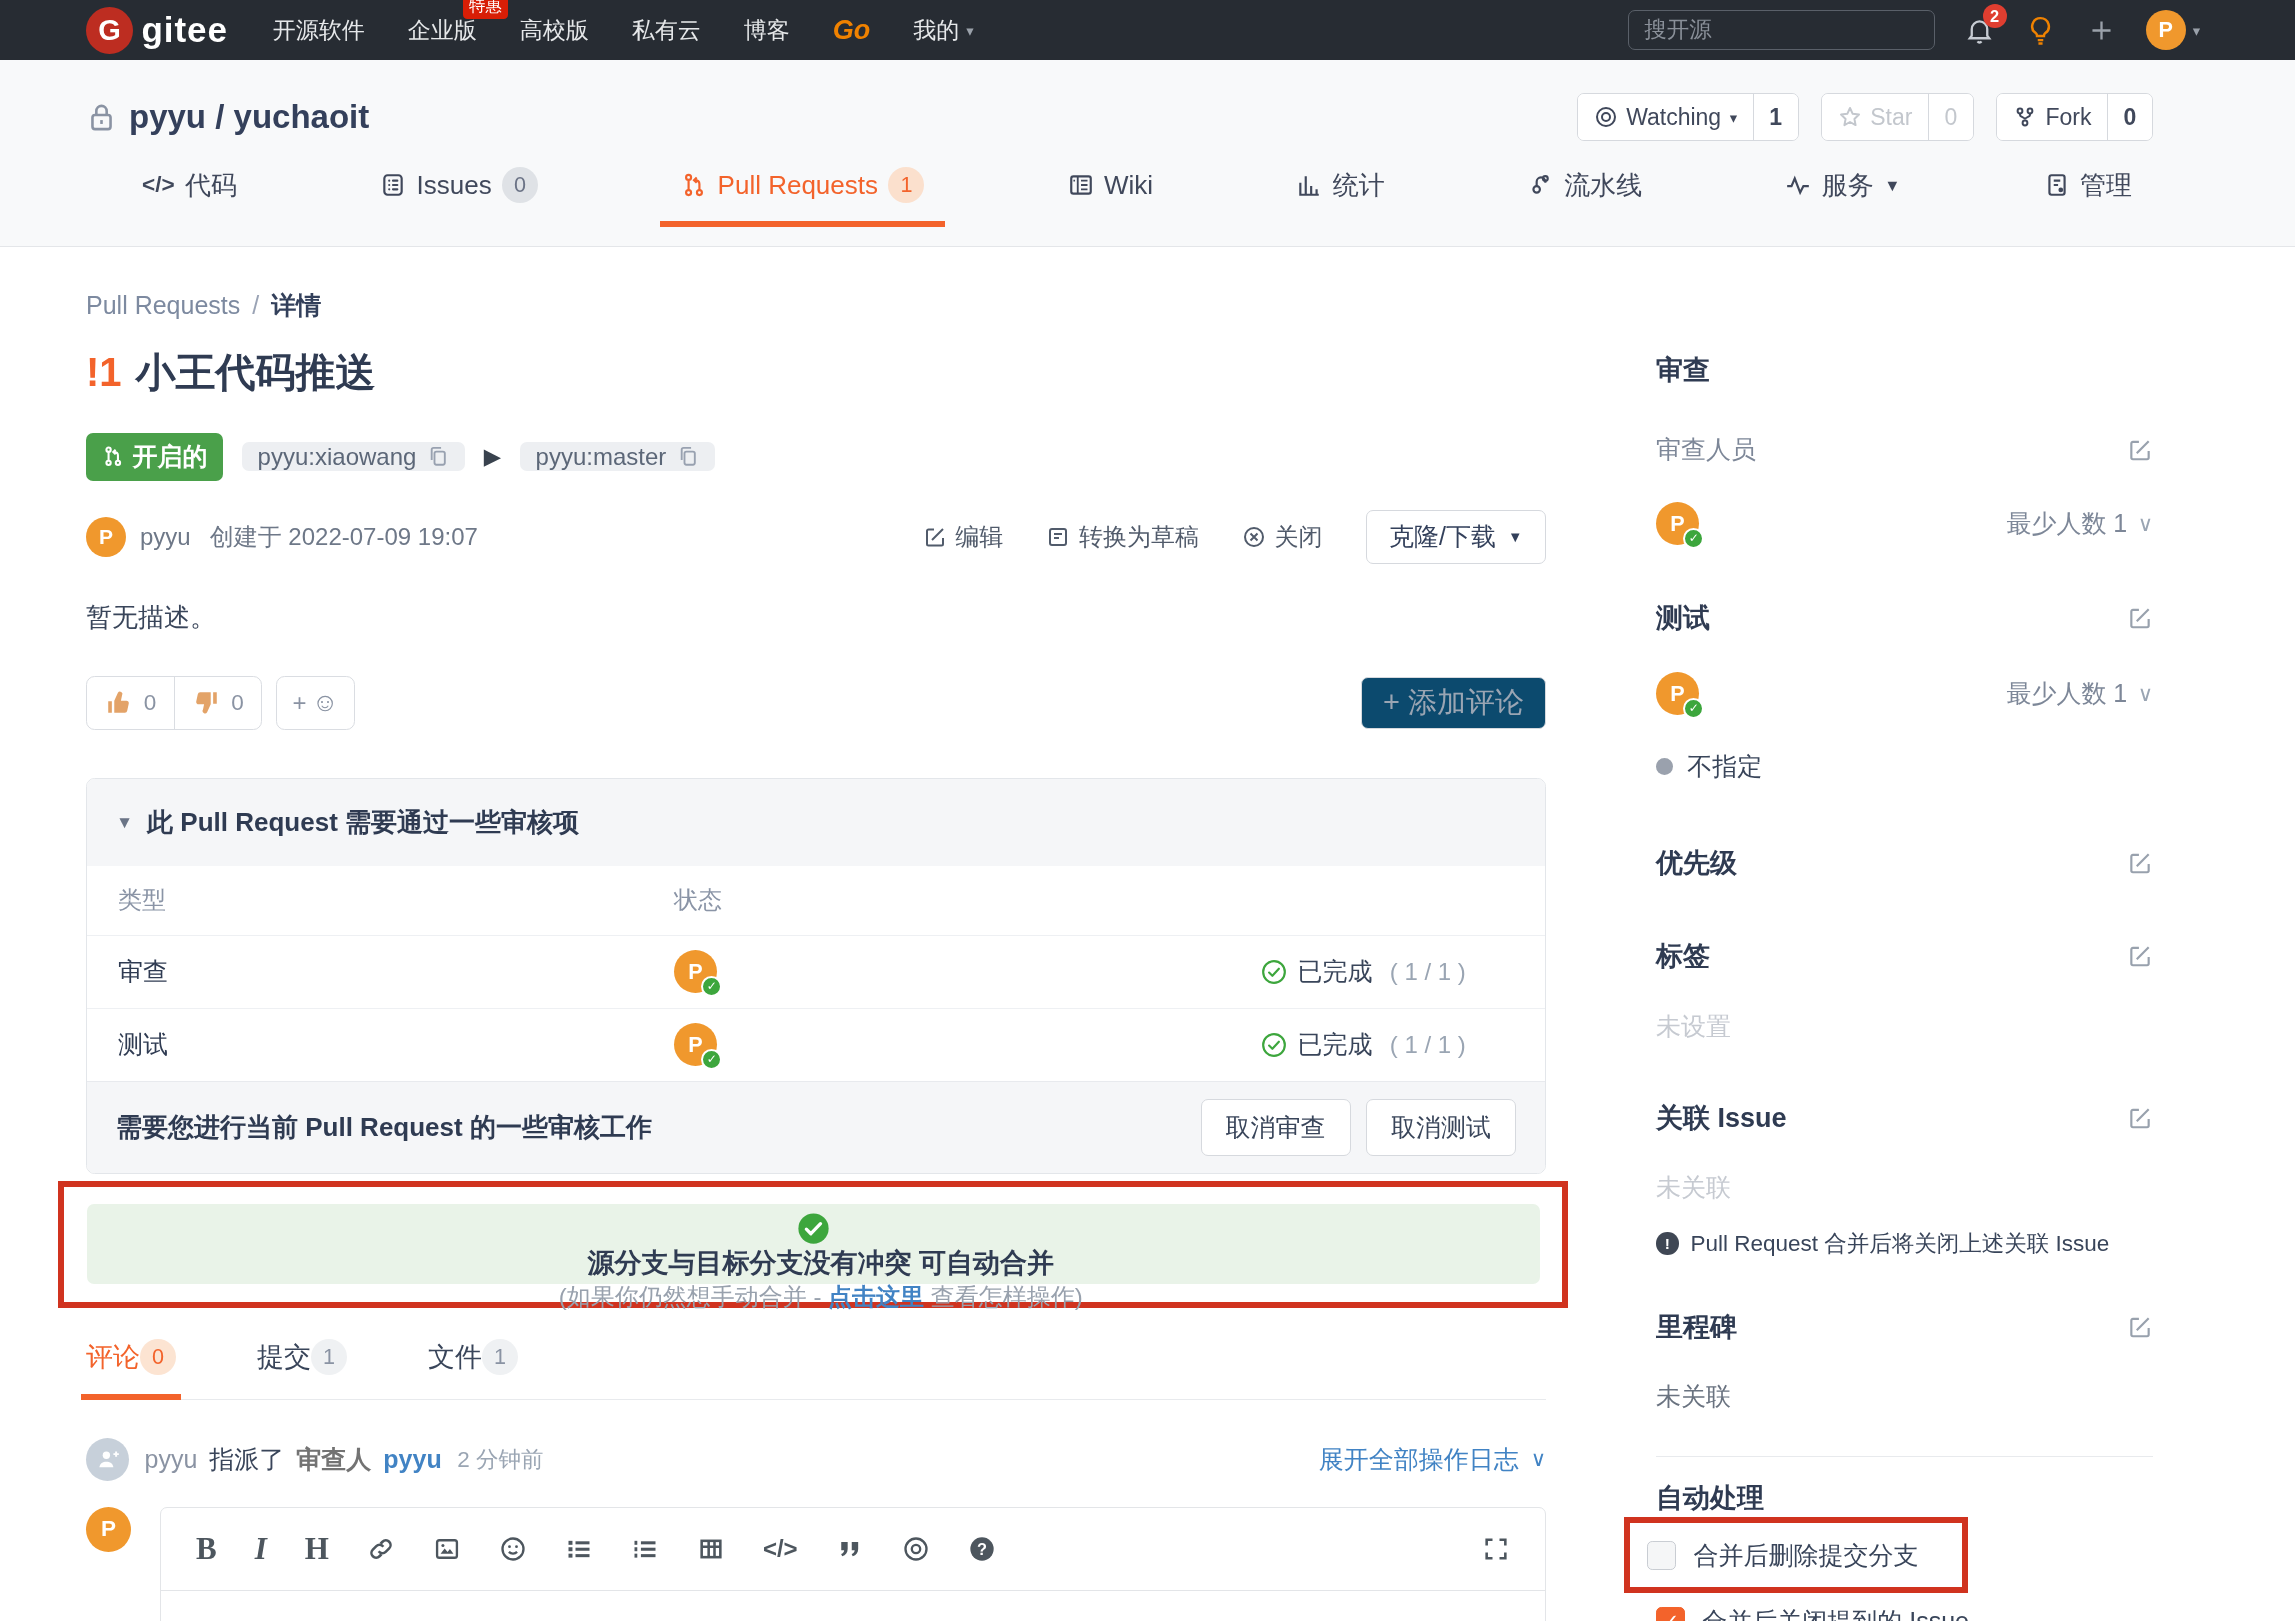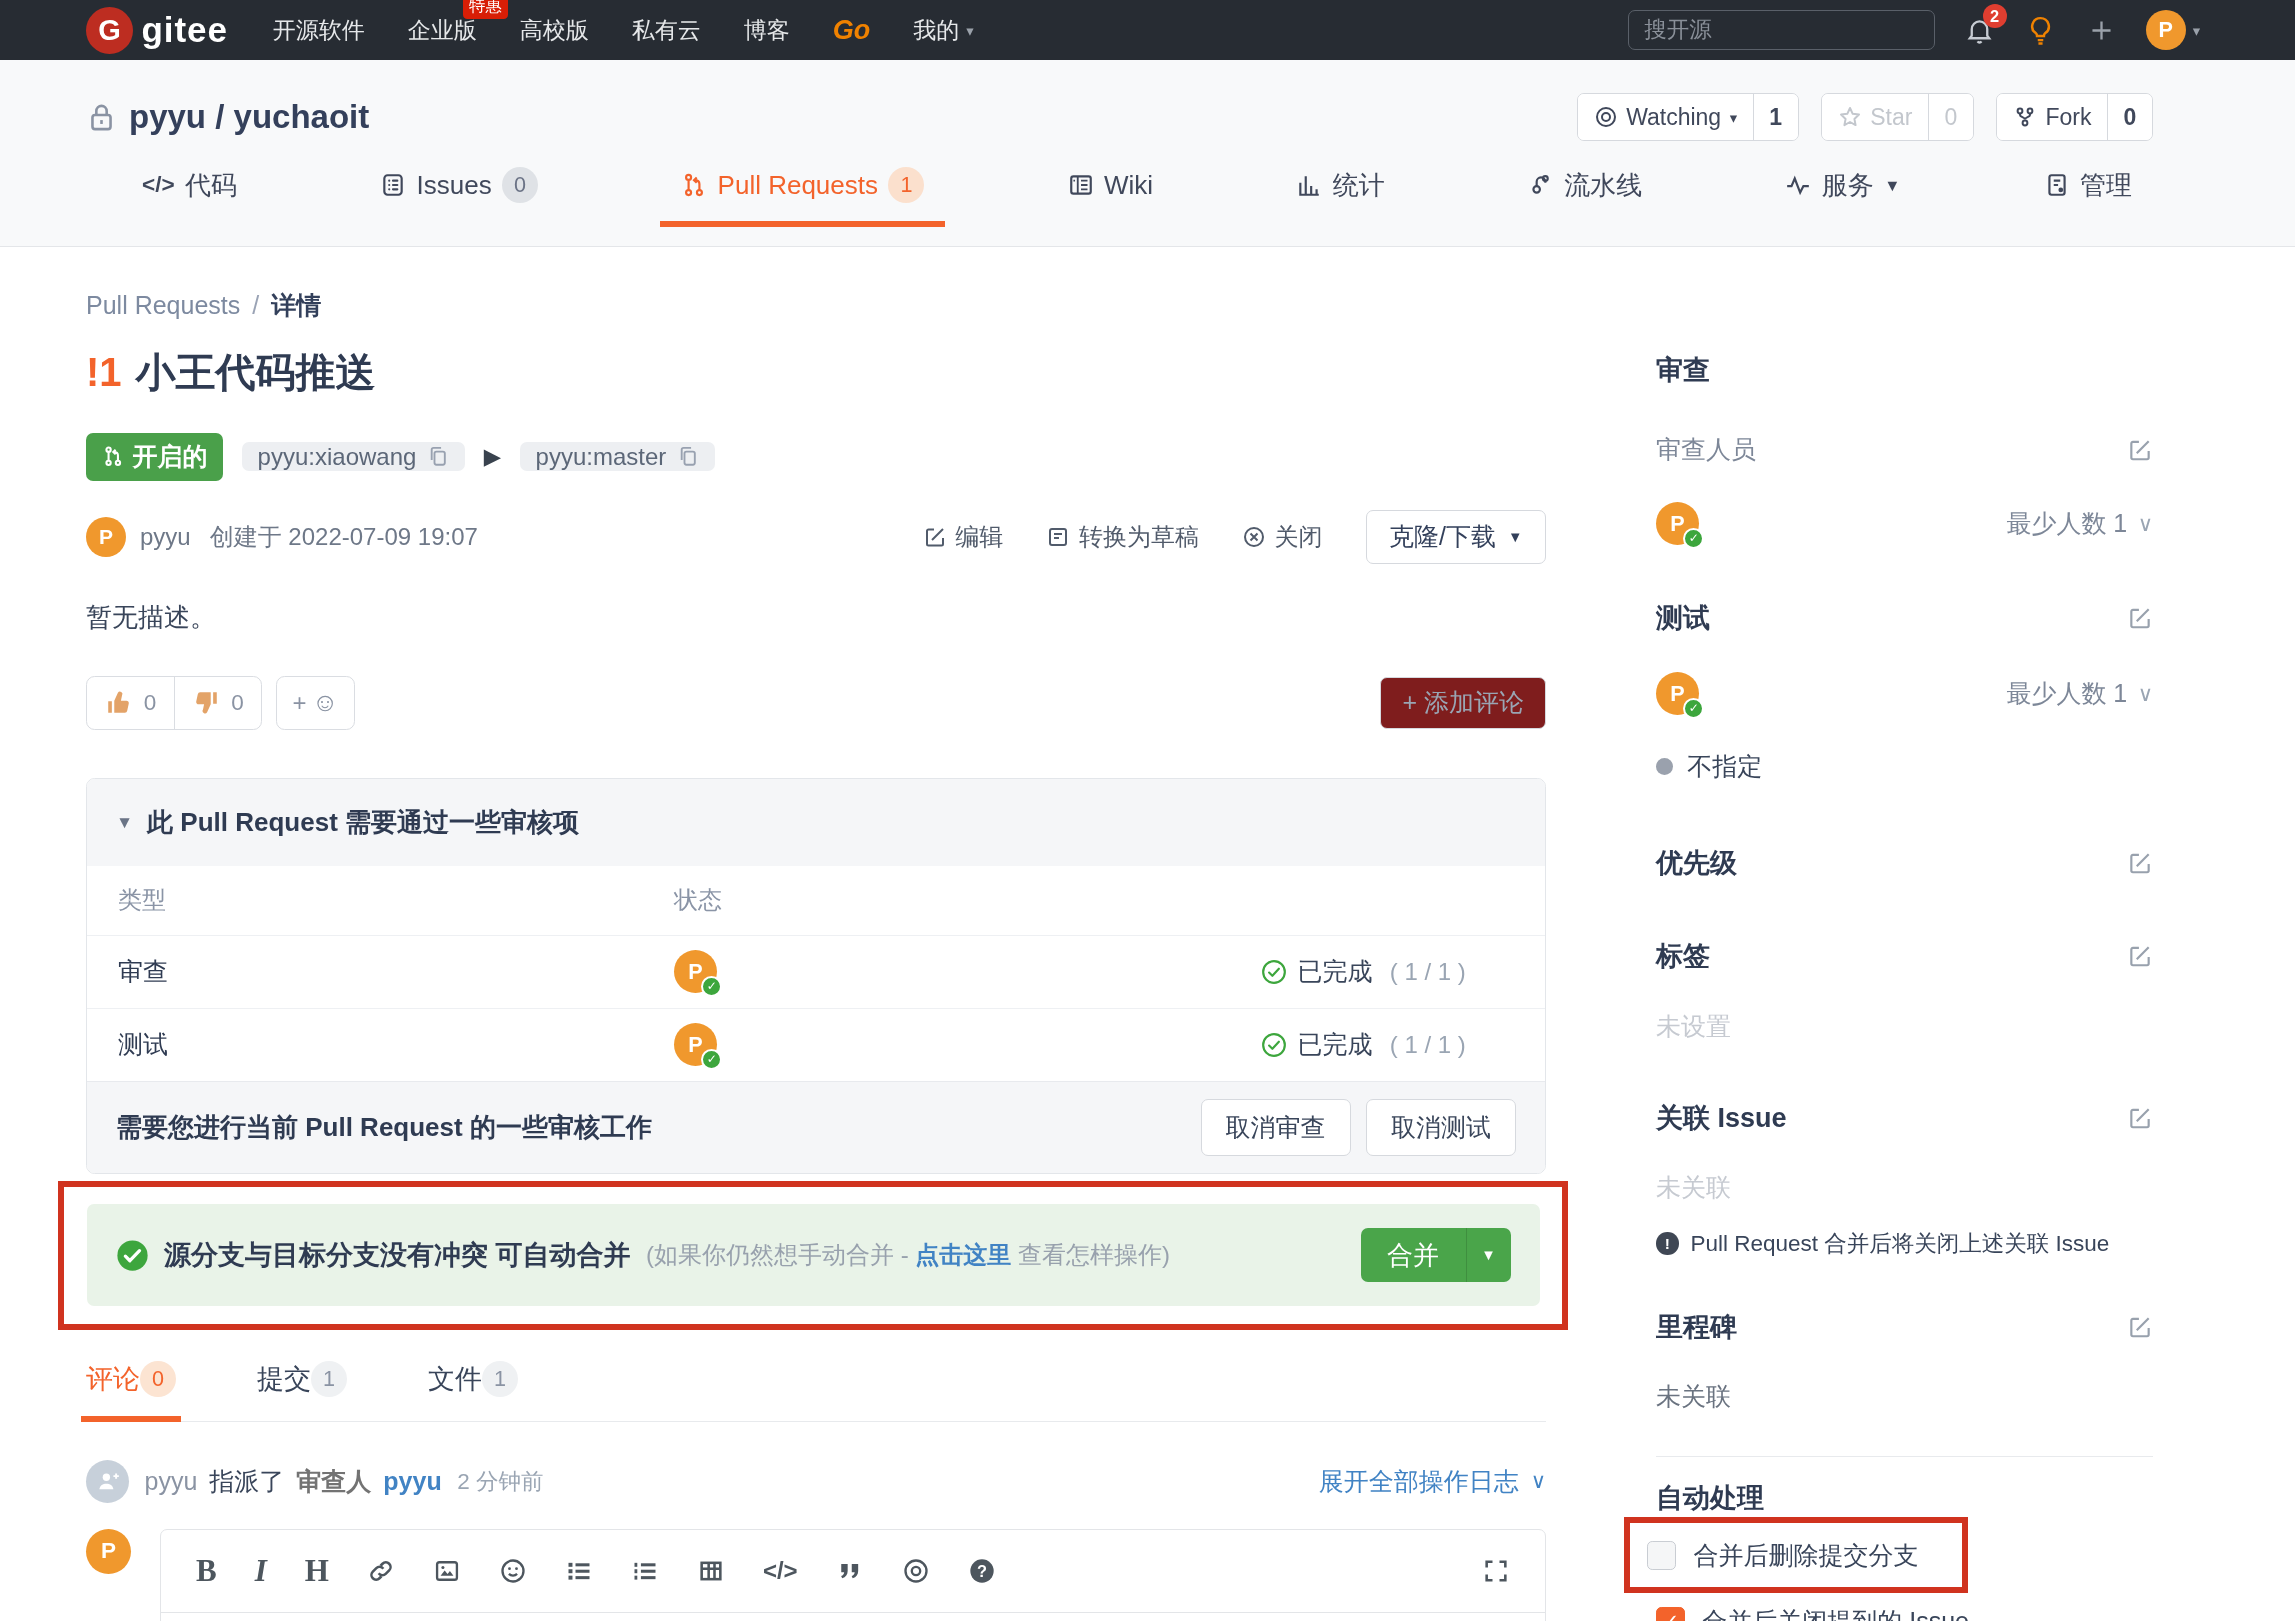--- a/index.html
+++ b/index.html
@@ -91,22 +91,22 @@
   .description { margin-top:36px; font-size:26px; color:#39455a; }
 
   .react-row { margin-top:41px; display:flex; align-items:center; }
   .react-group { display:flex; height:54px; border:0.9px solid #dadde2; border-radius:8.6px; background:#fff; }
   .react-cell { display:flex; align-items:center; gap:10.4px; padding:0 17.3px; cursor:pointer; }
   .react-cell + .react-cell { border-left:0.9px solid #dadde2; }
   .react-count { font-size:22.5px; color:#8a93a3; }
   .emoji-btn { margin-left:14px; height:54px; border:0.9px solid #dadde2; border-radius:8.6px; background:#fff;
     display:flex; align-items:center; gap:5.2px; padding:0 15.5px; font-size:24px; color:#8a93a3; cursor:pointer; }
   .emoji-btn .smiley { font-size:26px; }
-  .add-comment-btn { margin-left:auto; height:52px; border:0.9px solid #d6d9de; border-radius:7px; background:#7f1d1d;
-    display:flex; align-items:center; padding:0 21px; font-size:25px; color:#9aa5b3; cursor:pointer; font-family:inherit; }
+  .add-comment-btn { margin-left:auto; height:52px; border:0.9px solid #d6d9de; border-radius:7px; background:#0c4a6e;
+    display:flex; align-items:center; padding:0 21px; font-size:29px; color:#9aa5b3; cursor:pointer; font-family:inherit; }
 
   
   .review-panel { margin-top:48px; border:0.9px solid #e3e6ea; border-radius:8.6px; overflow:hidden; }
   .rp-header { background:#f5f6f8; padding:26px 29px; display:flex; align-items:center; gap:14px;
     font-size:26px; font-weight:bold; color:#2f3b52; cursor:pointer; }
   .rp-caret { font-size:17.3px; color:#6a7486; }
   .rp-grid { display:grid; grid-template-columns:556px 587px 1fr; align-items:center; padding:0 31px; background:#fff; }
   .rp-cols { height:69px; color:#8a94a6; font-size:24px; }
   .rp-row { height:73px; border-top:0.9px solid #eef0f3; font-size:25px; color:#2f3b52; }
   .status-cell { display:flex; align-items:center; gap:10.4px; }
@@ -114,21 +114,21 @@
   .status-ratio { color:#9aa5b3; font-size:24px; margin-left:7px; }
   .rp-footer { background:#f5f6f8; border-top:0.9px solid #e8eaee; padding:17.3px 29px; display:flex; align-items:center; }
   .rp-footer-text { font-size:26px; font-weight:bold; color:#2f3b52; }
   .rp-footer-btns { margin-left:auto; display:flex; gap:15.5px; }
   .ghost-btn { height:57px; border:0.9px solid #d6d9de; border-radius:7px; background:#fff;
     padding:0 24px; font-size:25px; color:#39455a; cursor:pointer; font-family:inherit; }
 
   
   .red-box { border:6px solid #d0331f; }
   .merge-red-wrap { margin:7px 0 0 -28px; width:1510px; padding:17.3px 22.5px; }
-  .merge-bar { background:#e9f3e8; border-radius:7px; height:102px; display:flex; align-items:center; padding:8px 29px; }
+  .merge-bar { background:#e9f3e8; border-radius:7px; height:80px; display:flex; align-items:center; padding:8px 29px;flex-direction:column; }
   .merge-msg { font-size:27px; font-weight:bold; color:#2f3b52; margin-left:15.5px; }
   .merge-hint { font-size:24px; color:#98a1ad; margin-left:15.5px; }
   .merge-hint .hint-link { color:#4183c4; font-weight:bold; cursor:pointer; }
   .merge-btn-group { margin-left:auto; display:flex; height:54px; border-radius:7px; overflow:hidden; }
   .merge-btn { width:105px; background:#4aa54a; color:#fff; font-size:26px; border:none; cursor:pointer; font-family:inherit; }
   .merge-caret { width:45px; background:#4aa54a; border-left:1.7px solid #3f8f3f; color:#fff;
     display:flex; align-items:center; justify-content:center; font-size:14.7px; cursor:pointer; }
 
   
   .comment-tabs { margin-top:31px; display:flex; gap:81px; border-bottom:1.7px solid #e8eaed; position:relative; }

